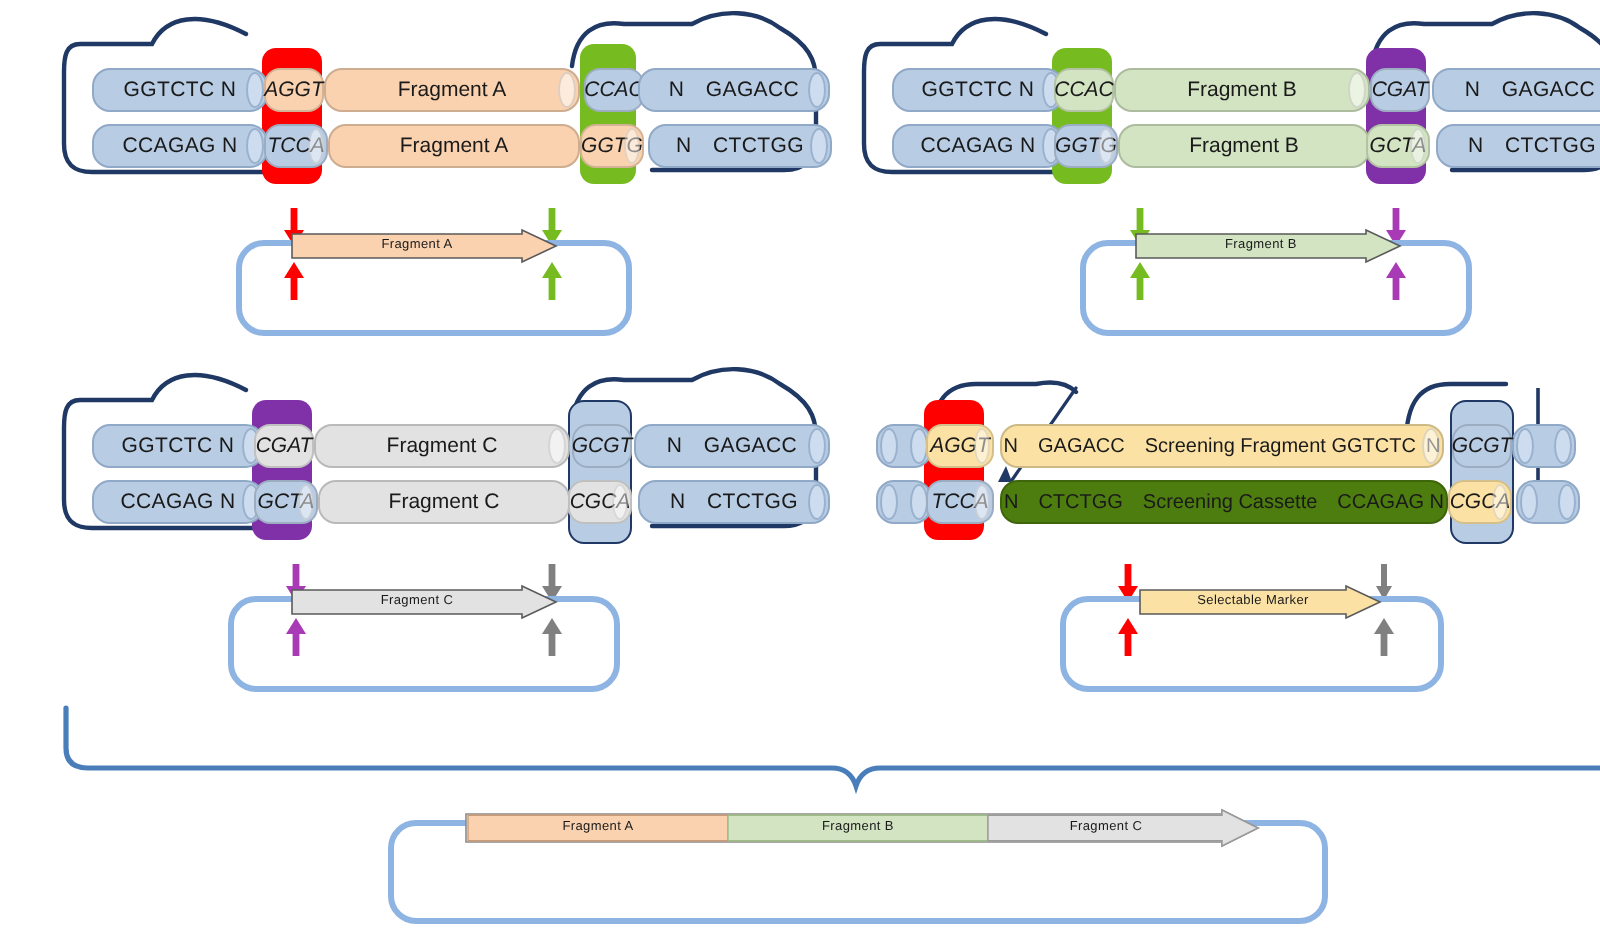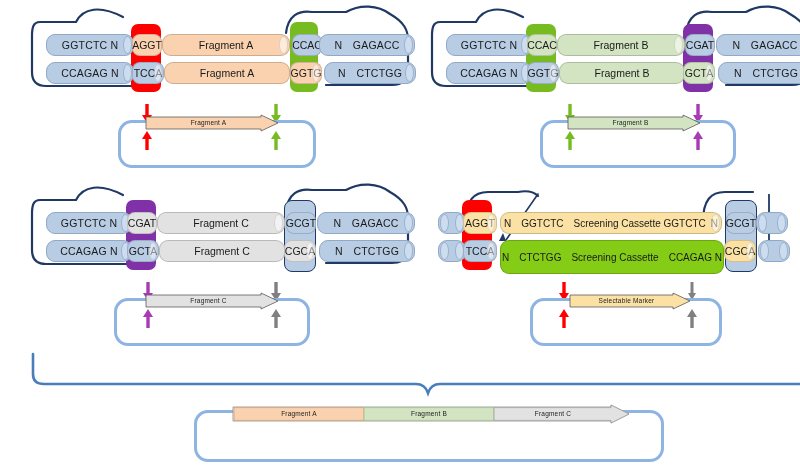--- a/index.html
+++ b/index.html
@@ -44,20 +44,21 @@
 
   
   .ohblock{position:absolute;border-radius:7px;}
 
   
   .ohcell{
     position:absolute;box-sizing:border-box;border-radius:8px;
     display:flex;align-items:center;justify-content:center;
     font-size:10.5px;white-space:nowrap;color:#1a1a1a;
     border:1px solid rgba(0,0,0,.15);
+    font-style:italic;
   }
   .ohcell.capr::after{
     content:"";position:absolute;right:1px;top:1px;bottom:1px;width:6px;
     border-radius:50%;background:rgba(255,255,255,.5);
     border:1px solid rgba(0,0,0,.1);
   }
 
   
   .plasmid{
     position:absolute;box-sizing:border-box;
@@ -235,25 +236,25 @@
     <div class="ohblock" style="left:34px;top:22px;width:30px;height:70px;background:#ff0000;"></div>
     <div class="ohblock" style="left:297px;top:22px;width:30px;height:70px;background:#b8cce4;
                 border:1.6px solid #1f3864;border-radius:8px;"></div>
 
     <div class="cyl cap capl" style="left:10px;top:34px;width:28px;height:22px;"></div>
     <div class="cyl cap capl" style="left:10px;top:62px;width:28px;height:22px;"></div>
     <div class="cyl cap capl" style="left:328px;top:34px;width:32px;height:22px;"></div>
     <div class="cyl cap capl" style="left:330px;top:62px;width:32px;height:22px;"></div>
 
     <div class="ohcell capr" style="left:35px;top:34px;width:34px;height:22px;background:#fbe2a4;">AGGT</div>
-    <div class="frag capr" style="left:72px;top:34px;width:222px;height:22px;background:#fbe2a4;font-size:10px;">N GGTCTC Screening Cassette GGTCTC N</div>
+    <div class="frag capr" style="left:72px;top:34px;width:222px;height:22px;background:#fbe2a4;font-size:10px;">N GAGACC Screening Fragment GGTCTC N</div>
     <div class="ohcell" style="left:298px;top:34px;width:30px;height:22px;background:#b8cce4;">GCGT</div>
 
     <div class="ohcell capr" style="left:35px;top:62px;width:34px;height:22px;background:#b8cce4;">TCCA</div>
-    <div class="frag" style="left:72px;top:62px;width:224px;height:34px;background:#84cc16;font-size:10px;">N CTCTGG Screening Cassette CCAGAG N</div>
+    <div class="frag" style="left:72px;top:62px;width:224px;height:22px;background:#4d7c0f;font-size:10px;">N CTCTGG Screening Cassette CCAGAG N</div>
     <div class="ohcell capr" style="left:296px;top:62px;width:32px;height:22px;background:#fbe2a4;">CGCA</div>
 
     <svg class="cut" style="left:128px;top:104px;width:16px;height:46px;">
       <path d="M8,0 L8,11" stroke="#ff0000" stroke-width="3.4"></path>
       <path d="M3,11 L13,11 L8,19 Z" fill="#ff0000"></path>
       <path d="M8,46 L8,35" stroke="#ff0000" stroke-width="3.4"></path>
       <path d="M3,35 L13,35 L8,27 Z" fill="#ff0000"></path>
     </svg>
     <svg class="cut" style="left:256px;top:104px;width:16px;height:46px;">
       <path d="M8,0 L8,11" stroke="#808080" stroke-width="3.0"></path>

